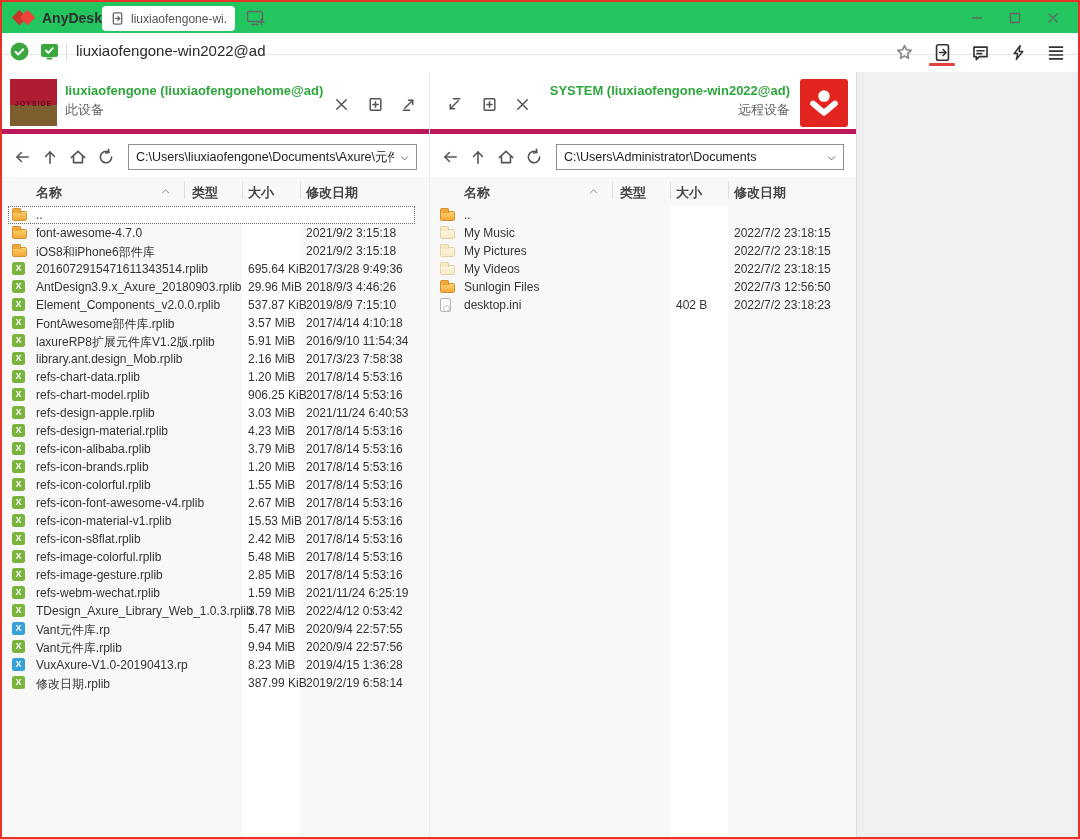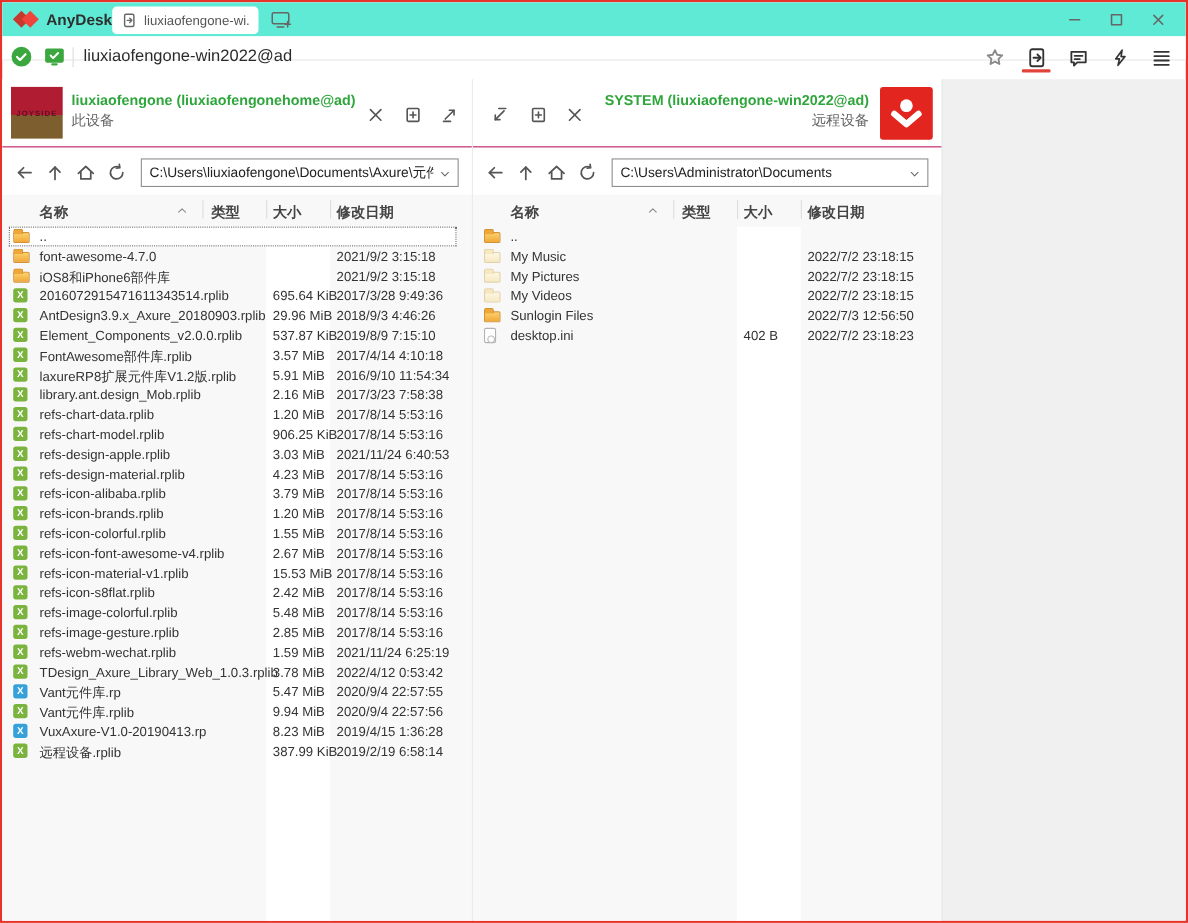--- a/index.html
+++ b/index.html
@@ -7,21 +7,21 @@
   body {
     position:relative; overflow:hidden; background:#fff;
     border:2px solid #e8332a;
     font-family:"Liberation Sans","DejaVu Sans",sans-serif;
     color:#333; -webkit-font-smoothing:antialiased;
   }
   svg { display:block; }
   .ico { stroke:#555; stroke-width:1.4; fill:none; stroke-linecap:round; stroke-linejoin:round; }
 
   
-  .titlebar { position:absolute; left:0; top:0; right:0; height:31px; background:#5eead4; }
+  .titlebar { position:absolute; left:0; top:0; right:0; height:31px; background:#22c55e; }
   .logo { position:absolute; left:10px; top:5px; width:88px; height:22px; }
   .diam { position:absolute; top:5px; width:11px; height:11px; transform:rotate(45deg); }
   .diam.d1 { left:2px; background:#c8372c; }
   .diam.d2 { left:10px; background:#ef443b; }
   .logo-text { position:absolute; left:30px; top:3px; font-size:14px; font-weight:bold; color:#2e2e2e; }
   .tab { position:absolute; left:100px; top:4px; width:133px; height:25px; background:#fff;
          border-radius:4px; display:flex; align-items:center; padding:0 8px; gap:6px; }
   .tab-label { font-size:12px; color:#555; white-space:nowrap; overflow:hidden; }
   .newsession { position:absolute; left:244px; top:7px; width:20px; height:18px; }
   .wincontrols { position:absolute; right:6px; top:0; height:31px; display:flex; }
@@ -40,21 +40,21 @@
   .menu-g { stroke:#333; }
 
   
   .panel { position:absolute; top:70px; bottom:0; background:#fff; }
   .panel-left { left:0; width:427px; }
   .panel-right { left:428px; width:426px; }
   .vdiv1 { position:absolute; left:427px; top:70px; bottom:0; width:1px; background:#ebebeb; }
   .vdiv2 { position:absolute; left:854px; top:70px; bottom:0; width:1px; background:#ddd; }
   .grayarea { position:absolute; left:855px; top:70px; right:0; bottom:0; background:#f0f0f0; }
 
-  .phead { position:absolute; left:0; right:0; top:0; height:62px; border-bottom:1px solid #be185d; background:#fff;padding-left:36px; }
+  .phead { position:absolute; left:0; right:0; top:0; height:62px; border-bottom:5px solid #be185d; background:#fff;padding-left:36px; }
   .avatar { position:absolute; left:8px; top:7px; width:47px; height:47px;
             background:linear-gradient(#b01d32 0 55%, #7d5f2f 55% 100%);
             display:flex; align-items:center; justify-content:center; }
   .avatar span { font-size:7px; font-weight:bold; color:#5c1020; letter-spacing:1px; margin-top:2px; }
   .ph-title { position:absolute; top:11px; font-size:13px; font-weight:bold; color:#2fa63c; white-space:nowrap; }
   .ph-sub { position:absolute; top:29px; font-size:13px; color:#666; white-space:nowrap; }
   .panel-left .ph-title, .panel-left .ph-sub { left:63px; }
   .panel-right .ph-title, .panel-right .ph-sub { right:66px; text-align:right; }
   .ph-btn { position:absolute; top:23px; width:18px; height:18px; display:flex; align-items:center; justify-content:center; }
   .badge { position:absolute; right:8px; top:7px; width:48px; height:48px; background:#e2261f; border-radius:3px;
@@ -446,21 +446,21 @@
         </div>
         <div class="frow">
           <span class="ic ic-rp"></span>
           <span class="cell c-name">VuxAxure-V1.0-20190413.rp</span>
           <span class="cell c-type"></span>
           <span class="cell c-size">8.23 MiB</span>
           <span class="cell c-date">2019/4/15 1:36:28</span>
         </div>
         <div class="frow">
           <span class="ic ic-rplib"></span>
-          <span class="cell c-name">远程设备.rplib</span>
+          <span class="cell c-name">修改日期.rplib</span>
           <span class="cell c-type"></span>
           <span class="cell c-size">387.99 KiB</span>
           <span class="cell c-date">2019/2/19 6:58:14</span>
         </div>
       </div>
   </div>
 </div>
 
 <div class="panel panel-right">
   <div class="phead">

